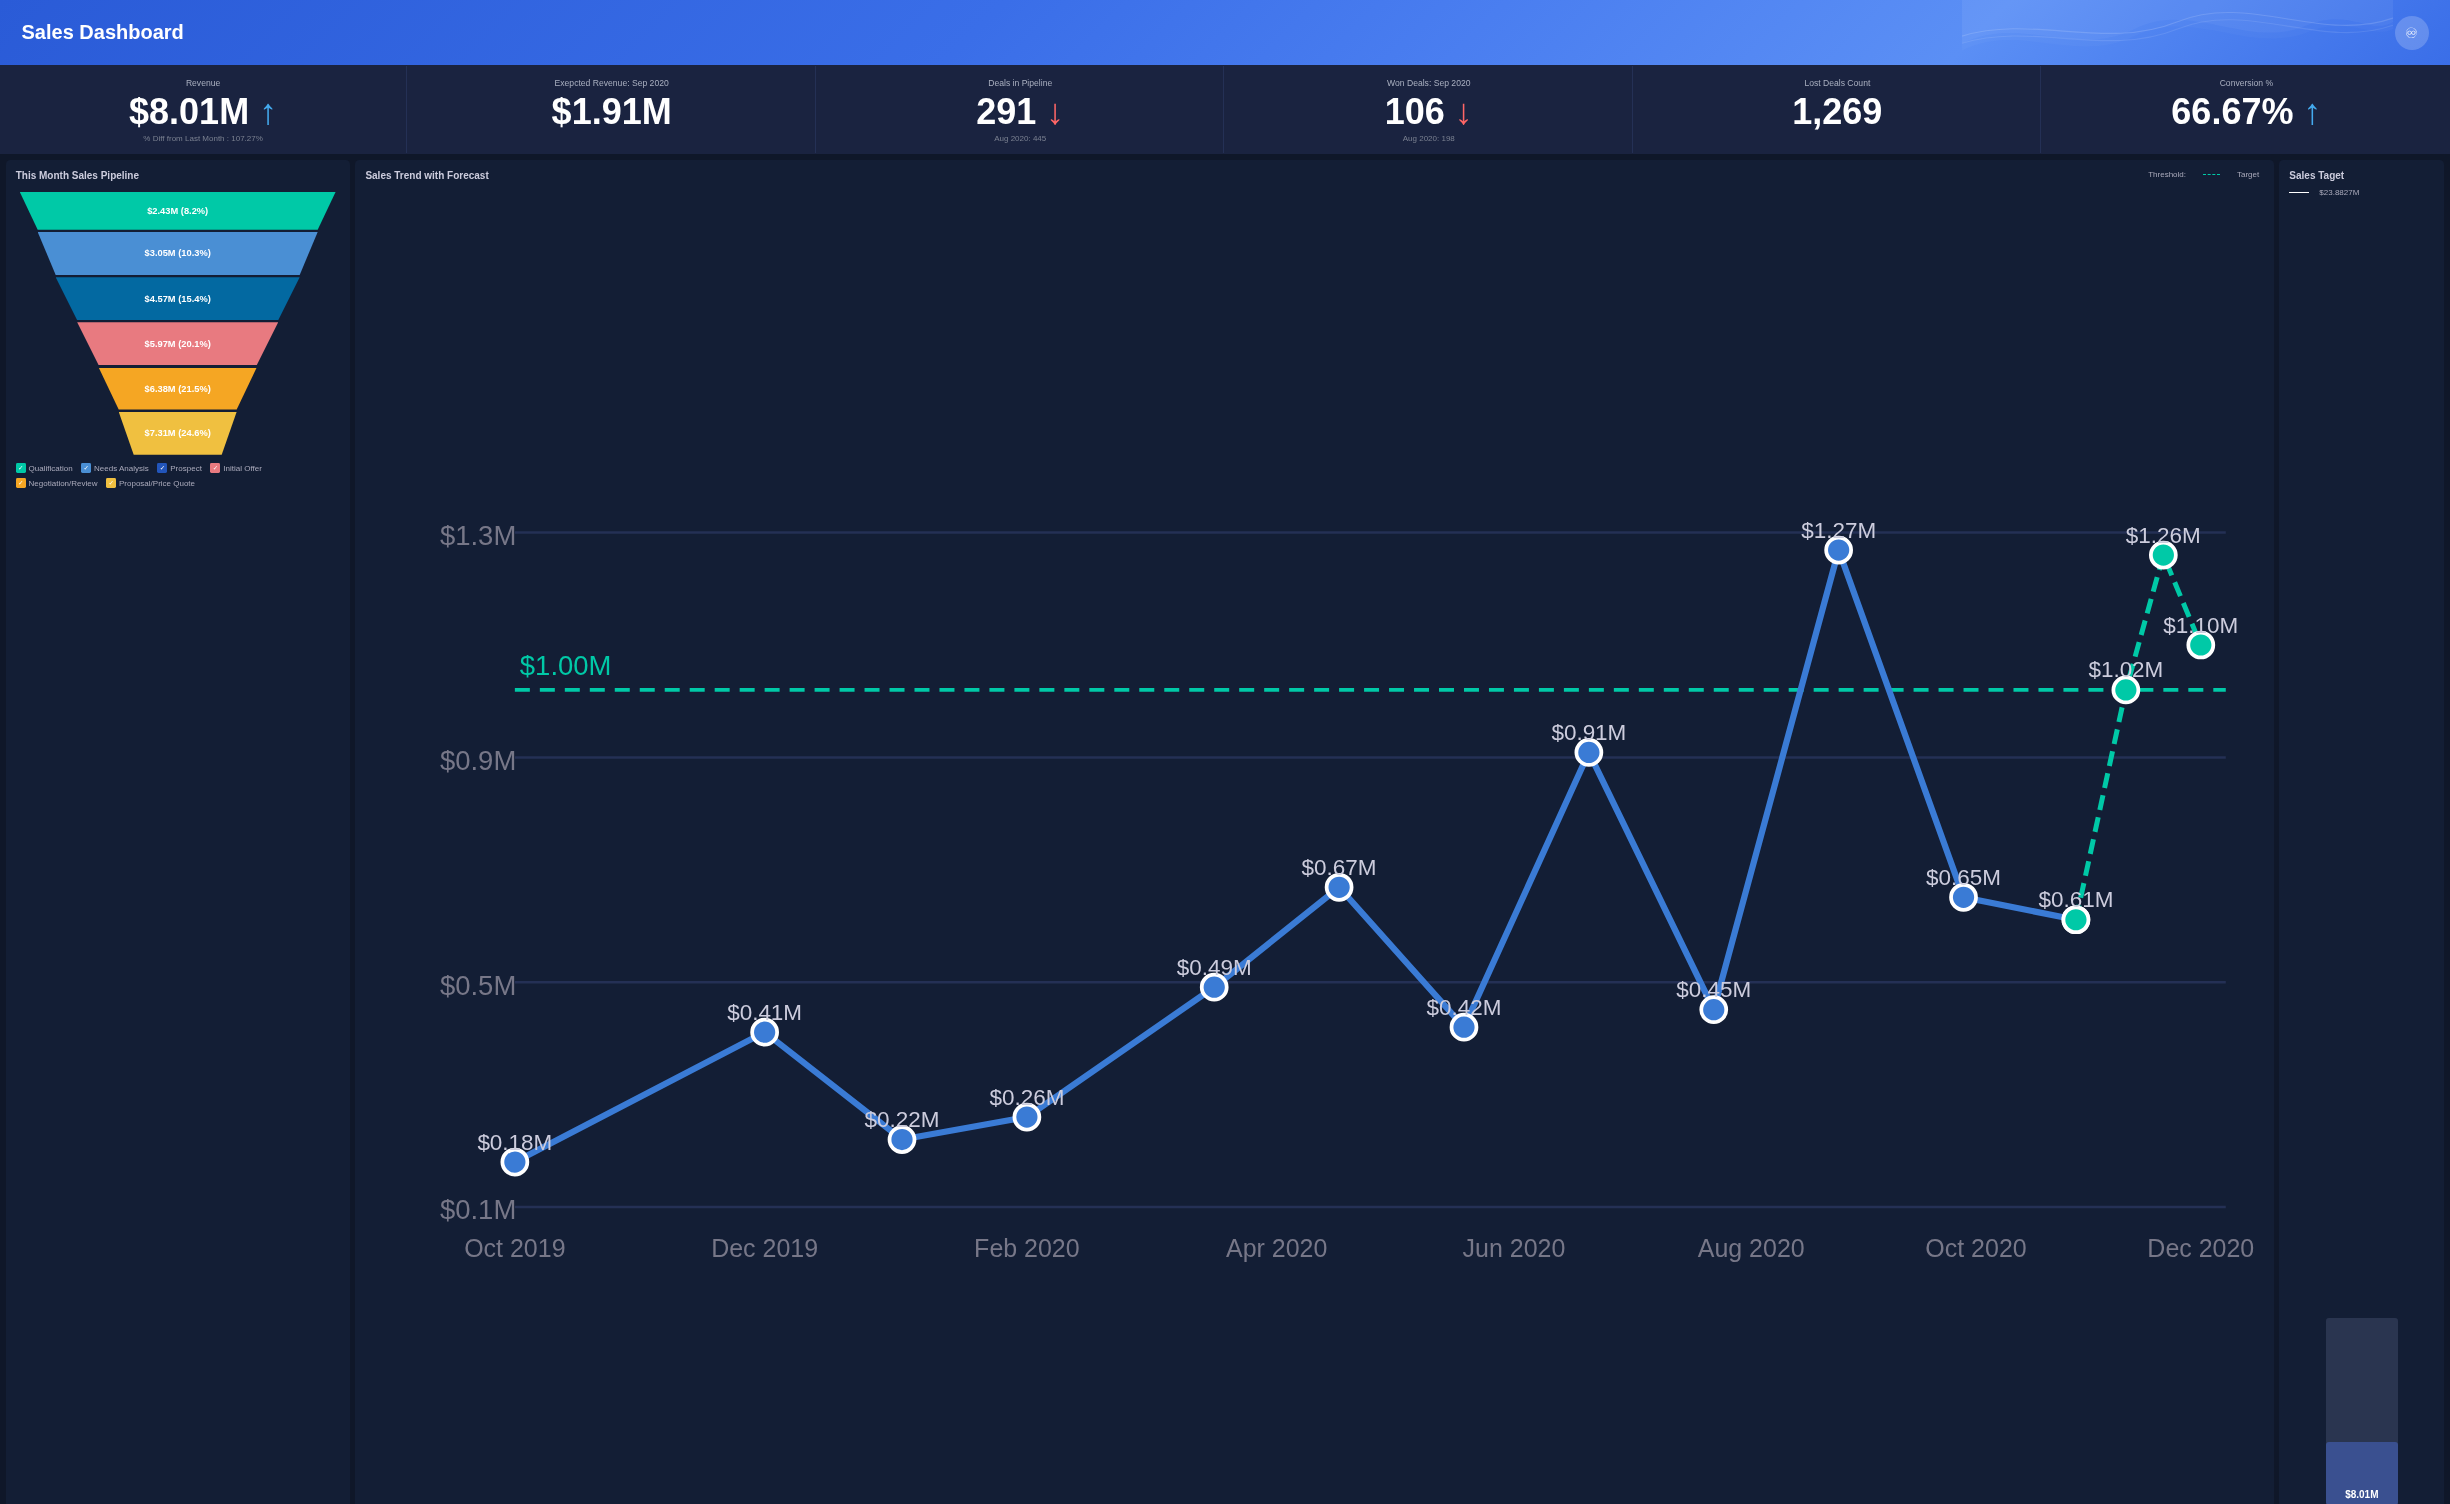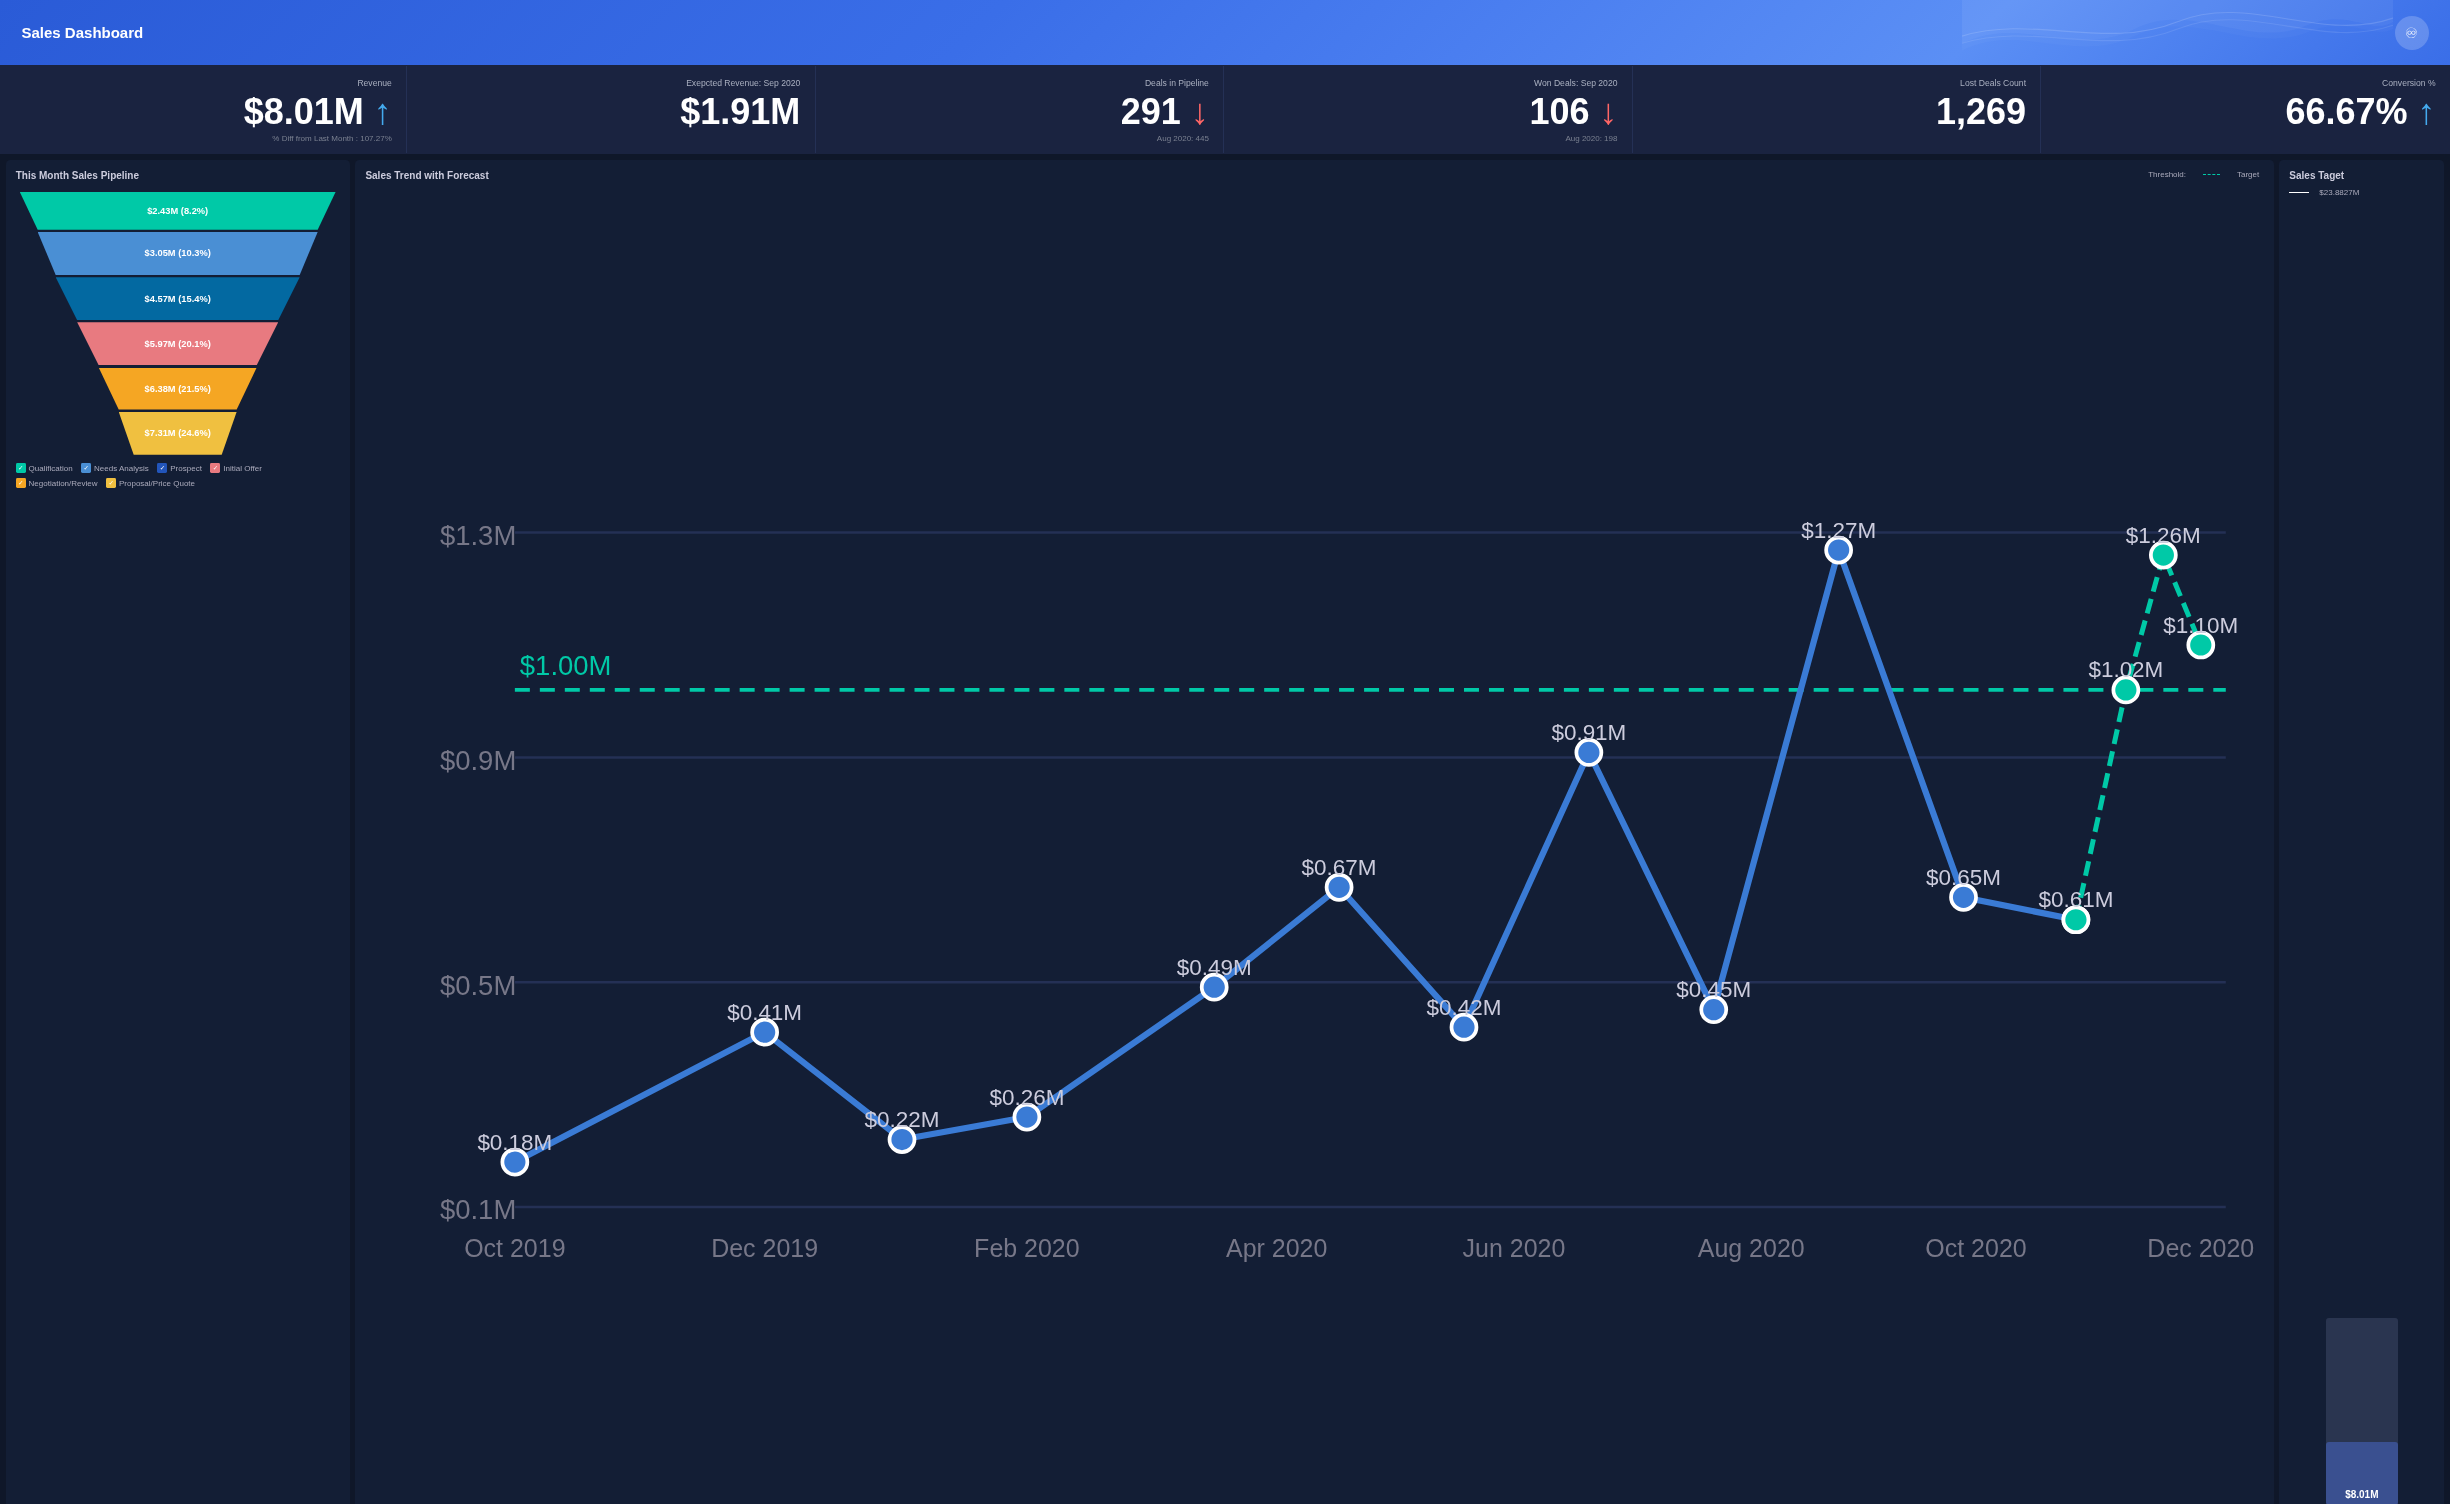--- a/index.html
+++ b/index.html
@@ -24,21 +24,21 @@
     }
     .header-wave {
       position: absolute;
       right: 57px;
       top: 0;
       width: 431px;
       height: 65px;
       opacity: 0.5;
     }
     .header-title {
-      font-size: 15px;
+      font-size: 20px;
       font-weight: 700;
       color: #fff;
       z-index: 1;
     }
     .header-logo {
       z-index: 1;
       width: 34px;
       height: 34px;
       background: rgba(255,255,255,0.2);
       border-radius: 50%;
@@ -53,21 +53,21 @@
       display: grid;
       grid-template-columns: repeat(6, 1fr);
       gap: 1.4px;
       background: #1a2340;
       border-top: 1.4px solid #1a2340;
       border-bottom: 1.4px solid #1a2340;
     }
     .kpi-card {
       background: #1a2340;
       padding: 11.5px 14.4px 10px;
-      text-align: right;
+      text-align: center;
       border-right: 0.7px solid #243055;
     }
     .kpi-card:last-child { border-right: none; }
     .kpi-label {
       font-size: 8.6px;
       color: #aab0c0;
       margin-bottom: 4.3px;
       font-weight: 400;
     }
     .kpi-value {

